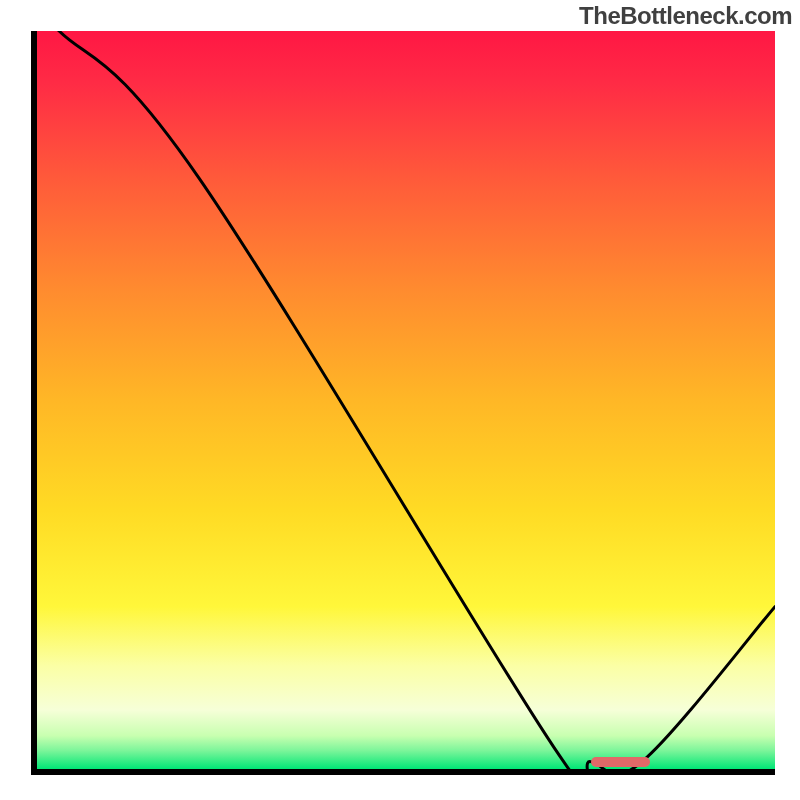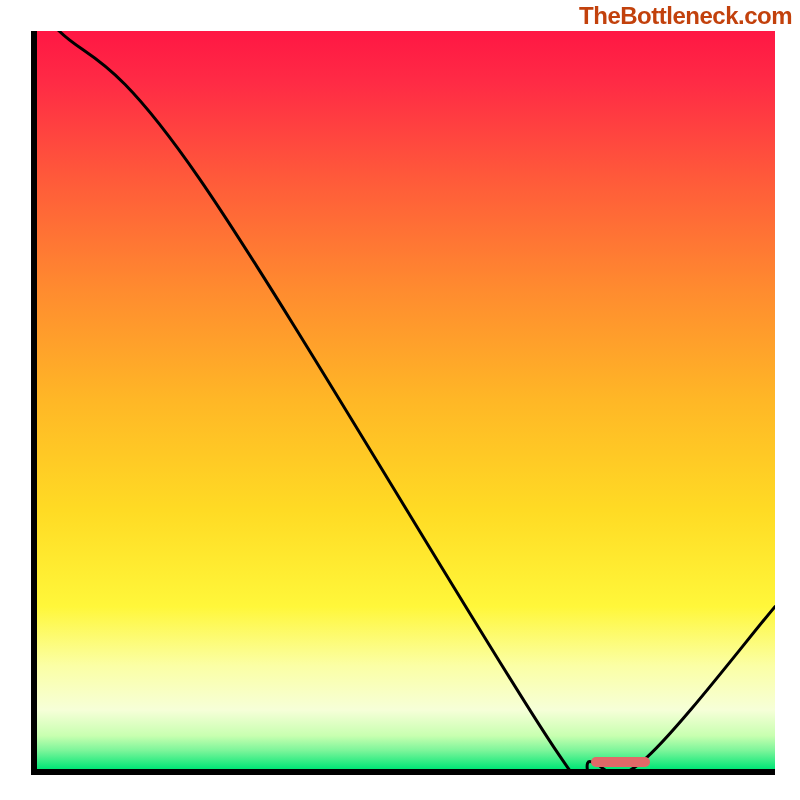--- a/index.html
+++ b/index.html
@@ -14,21 +14,21 @@
     position: relative;
     width: 800px;
     height: 800px;
   }
   .watermark {
     position: absolute;
     top: 2px;
     right: 8px;
     font-size: 24px;
     font-weight: bold;
-    color: #c2410c;
+    color: #404040;
     letter-spacing: -0.5px;
   }
   .plot-area {
     position: absolute;
     left: 31px;
     top: 31px;
     width: 738px;
     height: 738px;
     border-left: 6px solid #000;
     border-bottom: 6px solid #000;

